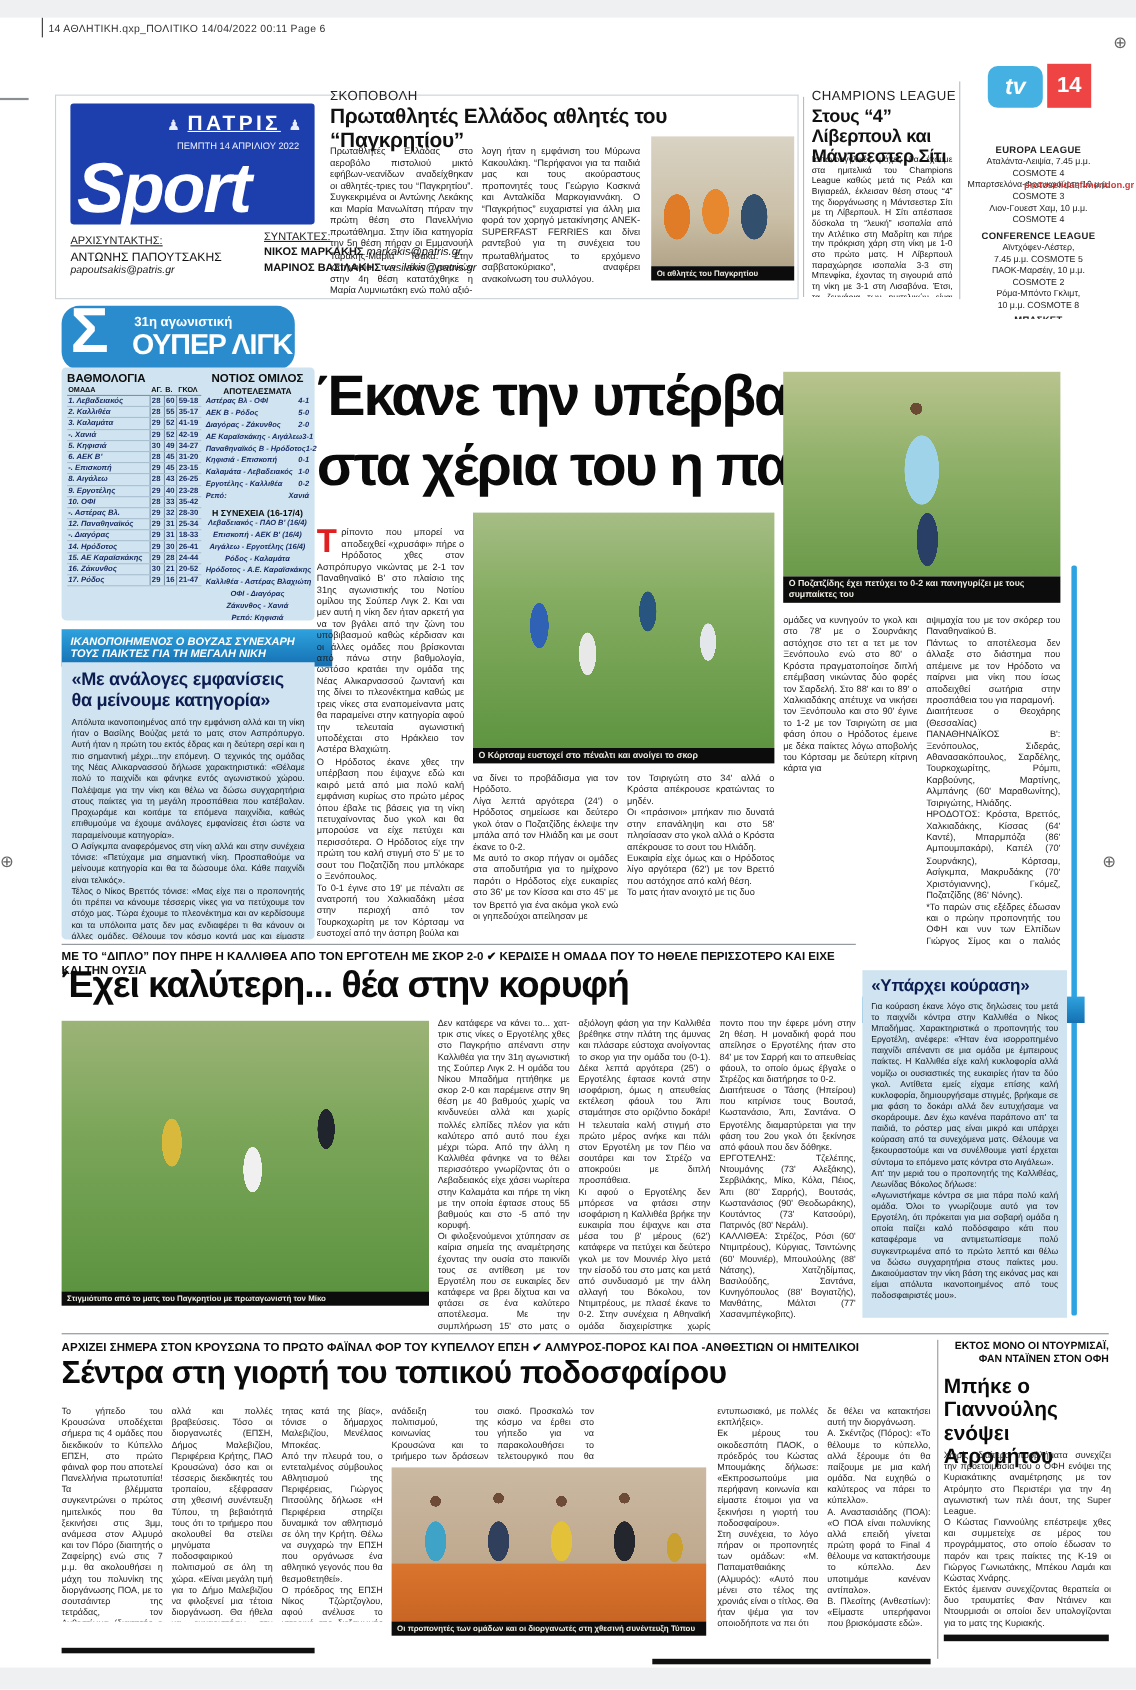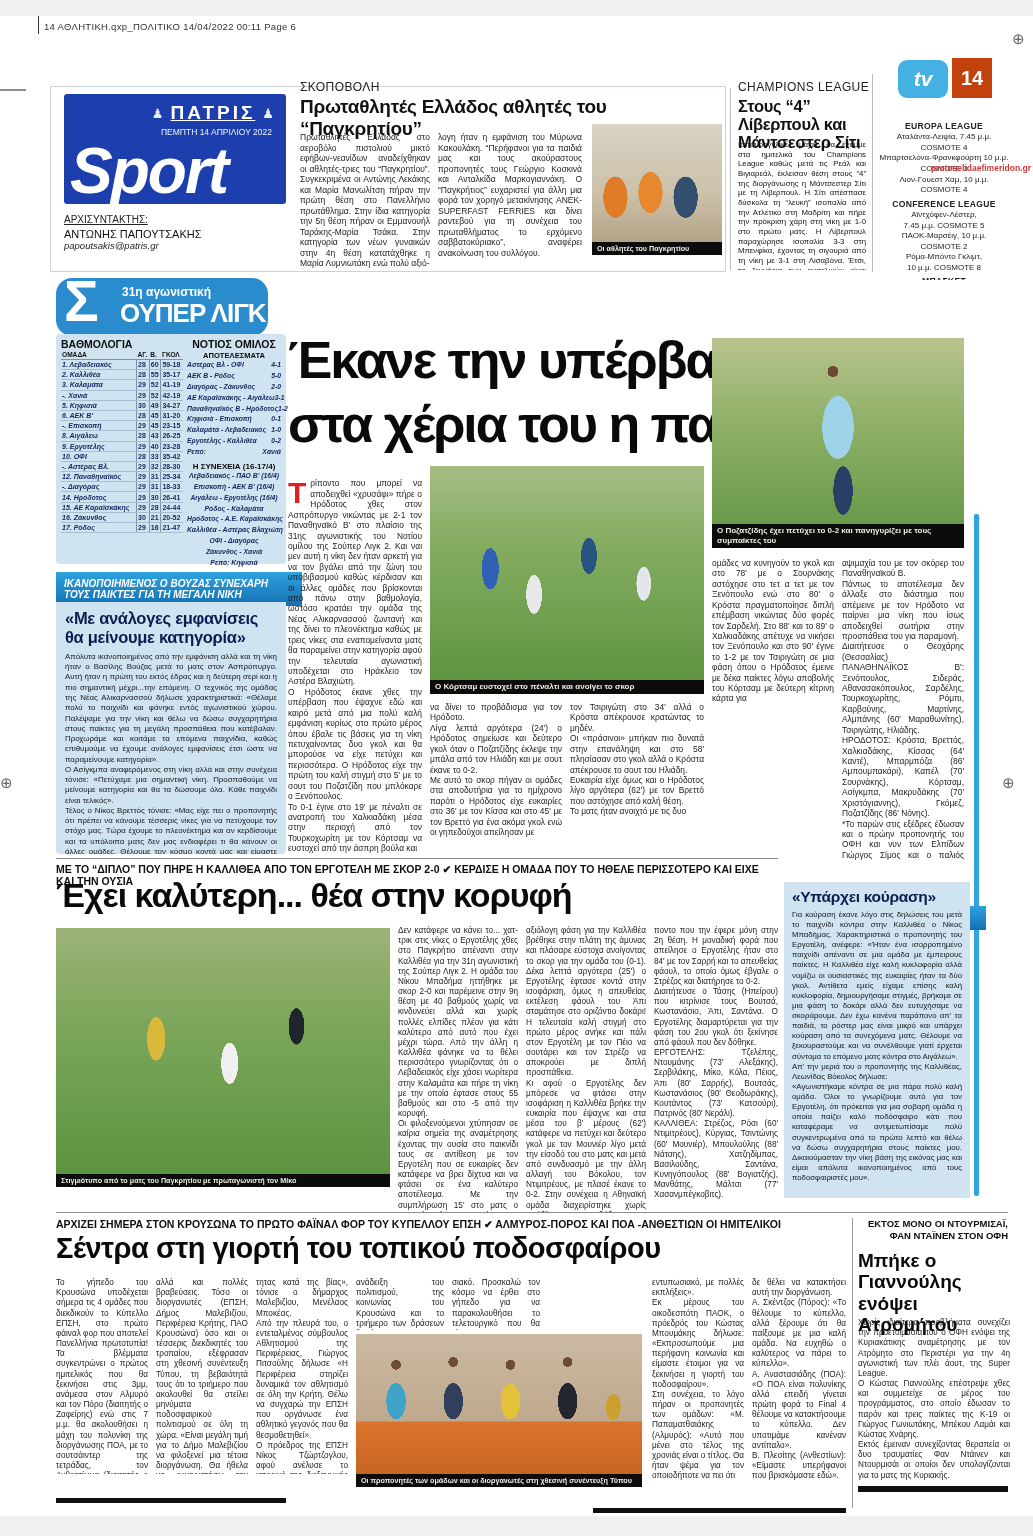--- a/index.html
+++ b/index.html
@@ -31,21 +31,21 @@
   
   .seclabel{font-size:12px;color:#222;letter-spacing:.4px;}
   .h-shoot{font-size:19px;font-weight:800;letter-spacing:-.3px;}
   .bodytxt{font-size:8.5px;line-height:1.24;color:#1c1c1c;}
   .capbar{background:#0c0c0c;color:#f0eee2;font-weight:bold;padding:2px 5px;font-size:7.2px;line-height:1.25;}
   .h-cl{font-size:16.5px;font-weight:800;line-height:1.08;letter-spacing:-.3px;}
   .cl-body{font-size:7.8px;line-height:1.24;}
   
   .tvlogo{background:#45b1e3;border-radius:9px;color:#fff;font-weight:900;font-style:italic;
           display:flex;align-items:center;justify-content:center;font-size:21px;}
-  .tvbadge{background:#c2410c;color:#fff;font-weight:900;display:flex;align-items:center;justify-content:center;font-size:20px;}
+  .tvbadge{background:#ef4444;color:#fff;font-weight:900;display:flex;align-items:center;justify-content:center;font-size:20px;}
   .tvlist{text-align:center;font-size:8px;line-height:1.32;color:#222;}
   .tvtitle{font-weight:800;font-size:8.6px;margin-top:3px;letter-spacing:.3px;}
   .watermark{color:#cf3b3b;font-size:8.5px;font-weight:bold;white-space:nowrap;}
   
   .banner{background:#2a8ccd;border-radius:16px;color:#fff;}
   .ban-sigma{position:absolute;left:8px;top:-6px;font-size:58px;font-weight:900;line-height:1;}
   .ban-round{position:absolute;left:66px;top:7px;font-size:12px;font-weight:600;}
   .ban-title{position:absolute;left:64px;top:20px;font-size:26px;font-weight:900;letter-spacing:-1px;}
   .kicker{font-weight:700;font-size:13.2px;line-height:1.5;color:#0e0e0e;}
   .kicker-sm{font-weight:700;font-size:10.5px;color:#0e0e0e;}
@@ -132,39 +132,50 @@
     </div>
     <div class="logo-date">ΠΕΜΠΤΗ 14 ΑΠΡΙΛΙΟΥ 2022</div>
     <div class="sport">Sport</div>
   </div>
 
   <div class="abs" style="left:64px;top:198px;width:160px;">
     <div class="edlabel">ΑΡΧΙΣΥΝΤΑΚΤΗΣ:</div>
     <div class="edname">ΑΝΤΩΝΗΣ ΠΑΠΟΥΤΣΑΚΗΣ</div>
     <div class="edmail">papoutsakis@patris.gr</div>
   </div>
+  <div class="abs" style="left:240px;top:194px;width:250px;">
+    <div class="edlabel">ΣΥΝΤΑΚΤΕΣ:</div>
+    <div class="wrow">
+      <span class="wname">ΝΙΚΟΣ ΜΑΡΚΑΚΗΣ</span>
+      <span class="wmail">markakis@patris.gr</span>
+    </div>
+    <div class="wrow">
+      <span class="wname">ΜΑΡΙΝΟΣ ΒΑΣΙΛΑΚΗΣ</span>
+      <span class="wmail">vasilakis@patris.gr</span>
+    </div>
+  </div>
 
   <div class="abs seclabel" style="left:300px;top:64px;">ΣΚΟΠΟΒΟΛΗ</div>
   <div class="abs h-shoot" style="left:300px;top:80px;width:420px;">Πρωταθλητές Ελλάδος αθλητές του “Παγκρητίου”</div>
   <div class="abs bodytxt just clip" style="left:300px;top:116px;width:130px;height:136px;">Πρωταθλητές Ελλάδας στο αεροβόλο πιστολιού μικτό εφήβων-νεανίδων αναδείχθηκαν οι αθλητές-τριες του “Παγκρητίου”. Συγκεκριμένα οι Αντώνης Λεκάκης και Μαρία Μανωλίτση πήραν την πρώτη θέση στο Πανελλήνιο πρωτάθλημα. Στην ίδια κατηγορία την 5η θέση πήραν οι Εμμανουήλ Ταράκης-Μαρία Τσάκα. Στην κατηγορία των νέων γυναικών στην 4η θέση κατατάχθηκε η Μαρία Λυμνιωτάκη ενώ πολύ αξιό-</div>
   <div class="abs bodytxt just clip" style="left:438px;top:116px;width:144px;height:136px;">λογη ήταν η εμφάνιση του Μύρωνα Κακουλάκη. “Περήφανοι για τα παιδιά μας και τους ακούραστους προπονητές τους Γεώργιο Κοσκινά και Ανταλκίδα Μαρκογιαννάκη. Ο “Παγκρήτιος” ευχαριστεί για άλλη μια φορά τον χορηγό μετακίνησης ANEK-SUPERFAST FERRIES και δίνει ραντεβού για τη συνέχεια του πρωταθλήματος το ερχόμενο σαββατοκύριακο”, αναφέρει ανακοίνωση του συλλόγου.</div>
   <div class="abs photo ph-group" style="left:592px;top:108px;width:130px;height:118px;"></div>
   <div class="abs capbar" style="left:592px;top:226px;width:120px;">Οι αθλητές του Παγκρητίου</div>
 
   <div class="abs vline" style="left:730px;top:72px;width:1px;height:182px;"></div>
 
   <div class="abs seclabel" style="left:738px;top:64px;">CHAMPIONS LEAGUE</div>
   <div class="abs h-cl" style="left:738px;top:82px;width:128px;">Στους “4” Λίβερπουλ και Μάντσεστερ Σίτι</div>
   <div class="abs cl-body just clip" style="left:738px;top:124px;width:128px;height:130px;">Ισπανοαγγλικές μάχες θα έχουμε στα ημιτελικά του Champions League καθώς μετά τις Ρεάλ και Βιγιαρεάλ, έκλεισαν θέση στους “4” της διοργάνωσης η Μάντσεστερ Σίτι με τη Λίβερπουλ. Η Σίτι απέσπασε δύσκολα τη “λευκή” ισοπαλία από την Ατλέτικο στη Μαδρίτη και πήρε την πρόκριση χάρη στη νίκη με 1-0 στο πρώτο ματς. Η Λίβερπουλ παραχώρησε ισοπαλία 3-3 στη Μπενφίκα, έχοντας τη σιγουριά από τη νίκη με 3-1 στη Λισαβόνα. Έτσι, τα ζευγάρια των ημιτελικών είναι Λίβερπουλ-Βιγιαρεάλ και Μάντσεστερ Σίτι-Ρεάλ.</div>
 
   <div class="abs vline" style="left:872px;top:58px;width:1px;height:198px;"></div>
 
   <div class="abs tvlogo" style="left:898px;top:44px;width:50px;height:38px;">tv</div>
   <div class="abs tvbadge" style="left:952px;top:42px;width:40px;height:40px;">14</div>
-  <div class="abs tvlist clip" style="left:878px;top:102px;width:132px;height:162px;" id="tv-sections">
+  <div class="abs tvlist clip" style="left:878px;top:112px;width:132px;height:162px;" id="tv-sections">
       <div class="tvtitle">EUROPA LEAGUE</div>
       <div class="tvline">Αταλάντα-Λειψία, 7.45 μ.μ.</div>
       <div class="tvline">COSMOTE 4</div>
       <div class="tvline">Μπαρτσελόνα-Φρανκφούρτη 10 μ.μ. COSMOTE 3</div>
       <div class="tvline">Λιον-Γουεστ Χαμ, 10 μ.μ.</div>
       <div class="tvline">COSMOTE 4</div>
       <div class="tvtitle">CONFERENCE LEAGUE</div>
       <div class="tvline">Αϊντχόφεν-Λέστερ,</div>
       <div class="tvline">7.45 μ.μ. COSMOTE 5</div>
       <div class="tvline">ΠΑΟΚ-Μαρσέιγ, 10 μ.μ.</div>

